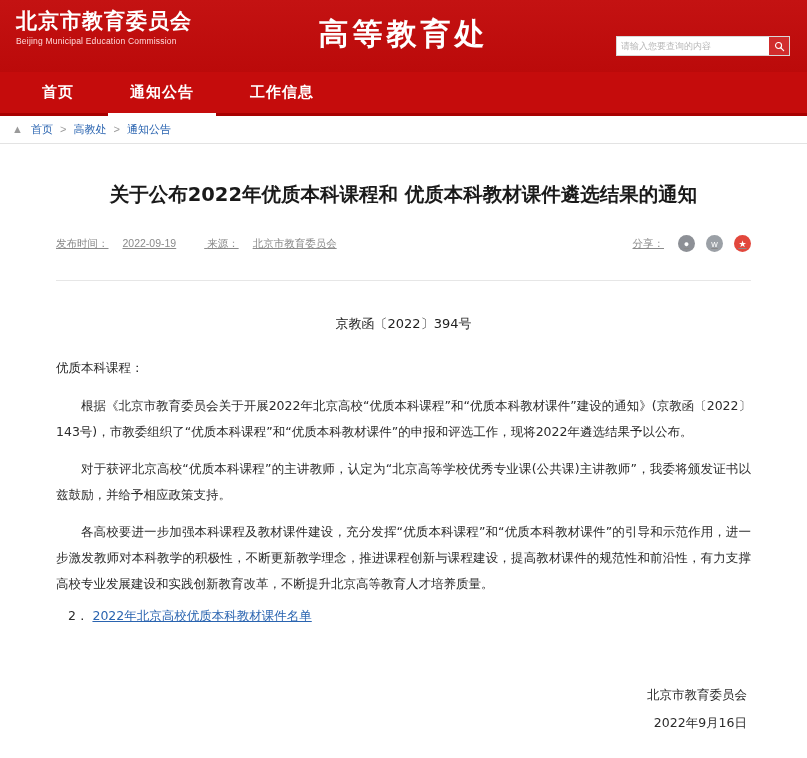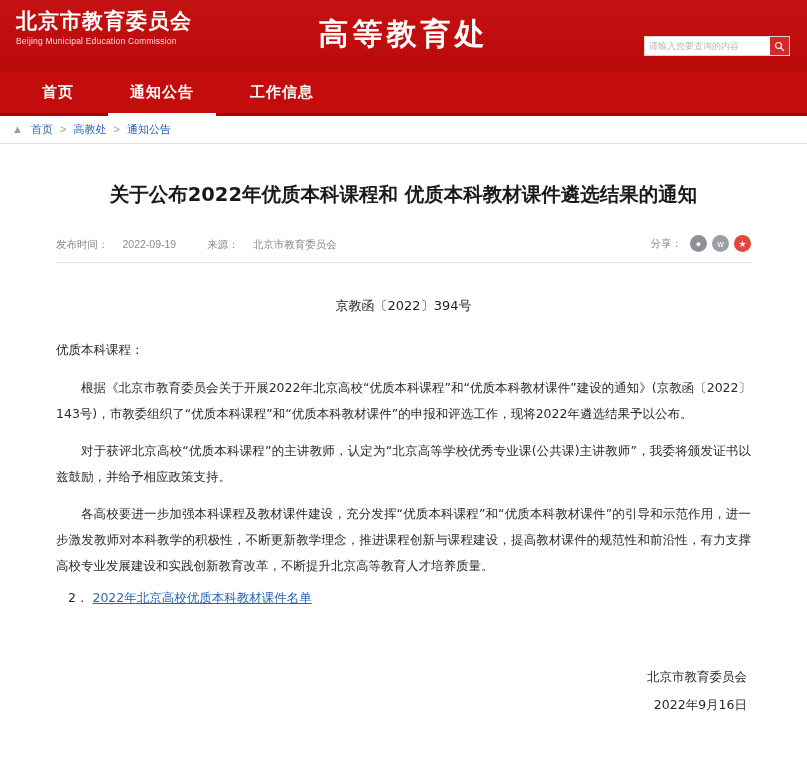--- a/index.html
+++ b/index.html
@@ -50,21 +50,21 @@
     font-size: 30px;
     font-weight: bold;
     letter-spacing: 4px;
     font-family: "DejaVu Sans", "Liberation Sans", sans-serif;
     pointer-events: none;
   }
   .search-box {
     position: absolute;
     right: 17px;
     top: 36px;
-    width: 146px;
+    width: 174px;
     height: 20px;
     background: #ffffff;
     border: 1px solid #d8d8d8;
     display: flex;
     align-items: stretch;
   }
   .search-input {
     flex: 1;
     border: 0;
     outline: none;
@@ -151,33 +151,34 @@
     text-align: center;
     font-size: 19.5px;
     font-weight: bold;
     color: #1a1a1a;
     line-height: 1.5;
     margin: 36px 0 13px;
     font-family: "DejaVu Sans", "Liberation Sans", sans-serif;
   }
   .meta-row {
     margin-top: 26px;
-    padding-bottom: 10px;
+    padding-bottom: 28px;
     border-bottom: 1px solid #e6e6e6;
     display: flex;
-    align-items: flex-end;
+    align-items: center;
     justify-content: space-between;
     font-size: 10.5px;
     color: #8a8a8a;
+    text-decoration: underline;
   }
   .meta-left span { margin-right: 14px; }
   .share {
     display: flex;
     align-items: center;
-    gap: 5px;
+    gap: 11px;
   }
   .share-label { color: #8a8a8a; margin-right: 3px; }
   .share-dot {
     width: 17px; height: 17px;
     border-radius: 50%;
     display: flex;
     align-items: center;
     justify-content: center;
     color: #fff;
     font-size: 9px;

